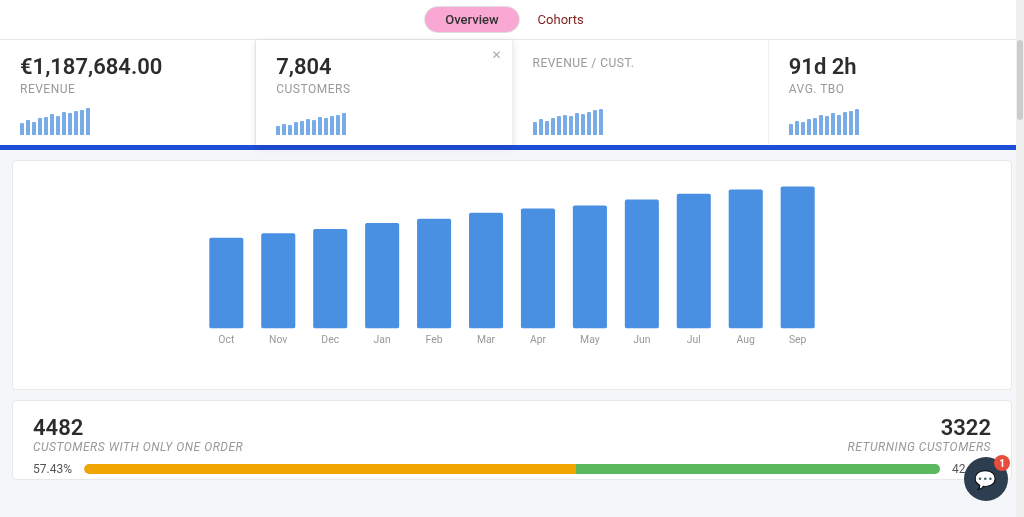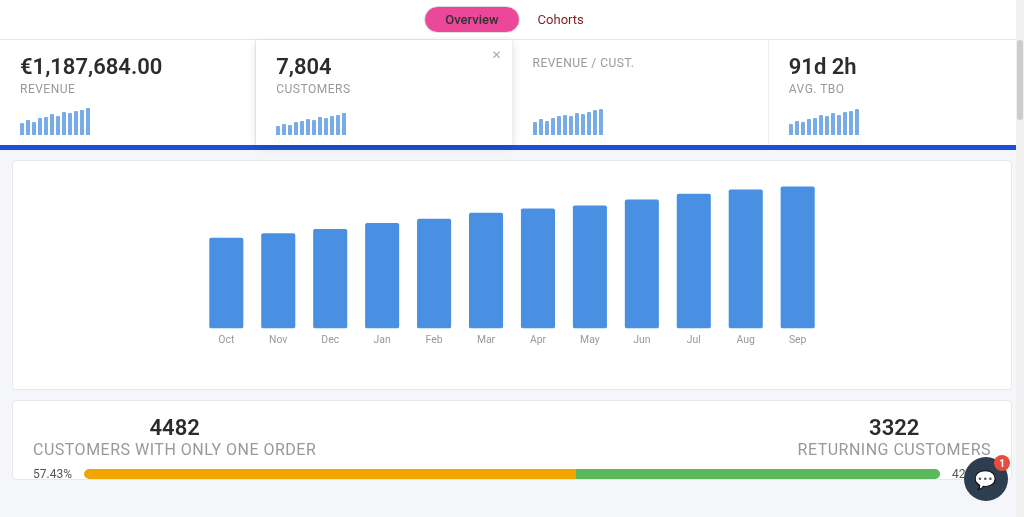--- a/index.html
+++ b/index.html
@@ -30,21 +30,21 @@
       overflow: hidden;
     }
     .tab {
       padding: 5px 20px;
       font-size: 13px;
       cursor: pointer;
       background: #fff;
       color: #555;
     }
     .tab.active {
-      background: #ec4899;
+      background: #f9a8d4;
       color: #333;
       font-weight: 500;
       border-radius: 20px;
       border: 1px solid #ccc;
       margin: -1px;
     }
     .tab-cohorts {
       color: #7f1d1d;
       background: none;
       border: none;
@@ -152,27 +152,27 @@
     .bottom-stats {
       display: flex;
       justify-content: space-between;
       margin-bottom: 8px;
     }
     .stat-block { display: flex; flex-direction: column; }
     .stat-value {
       font-size: 22px;
       font-weight: 600;
       color: #2c2c2c;
-      text-align: center;
     }
     .stat-label {
-      font-size: 16px;
+      font-size: 12px;
       color: #999;
       text-transform: uppercase;
       letter-spacing: 0.5px;
+      font-style: italic;
     }
     .stat-block.right { text-align: right; }
 
     .progress-row {
       display: flex;
       align-items: center;
       gap: 6px;
     }
     .pct-left {
       font-size: 12px;

